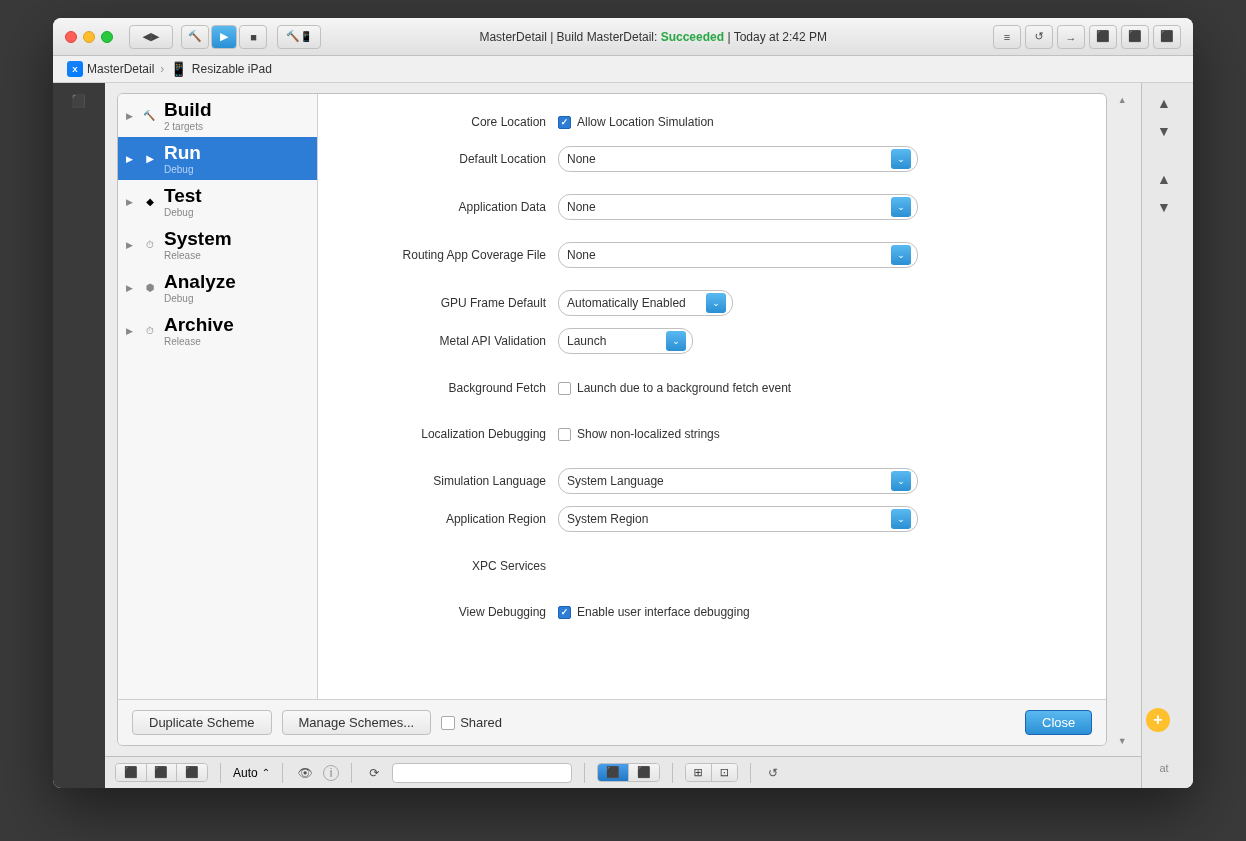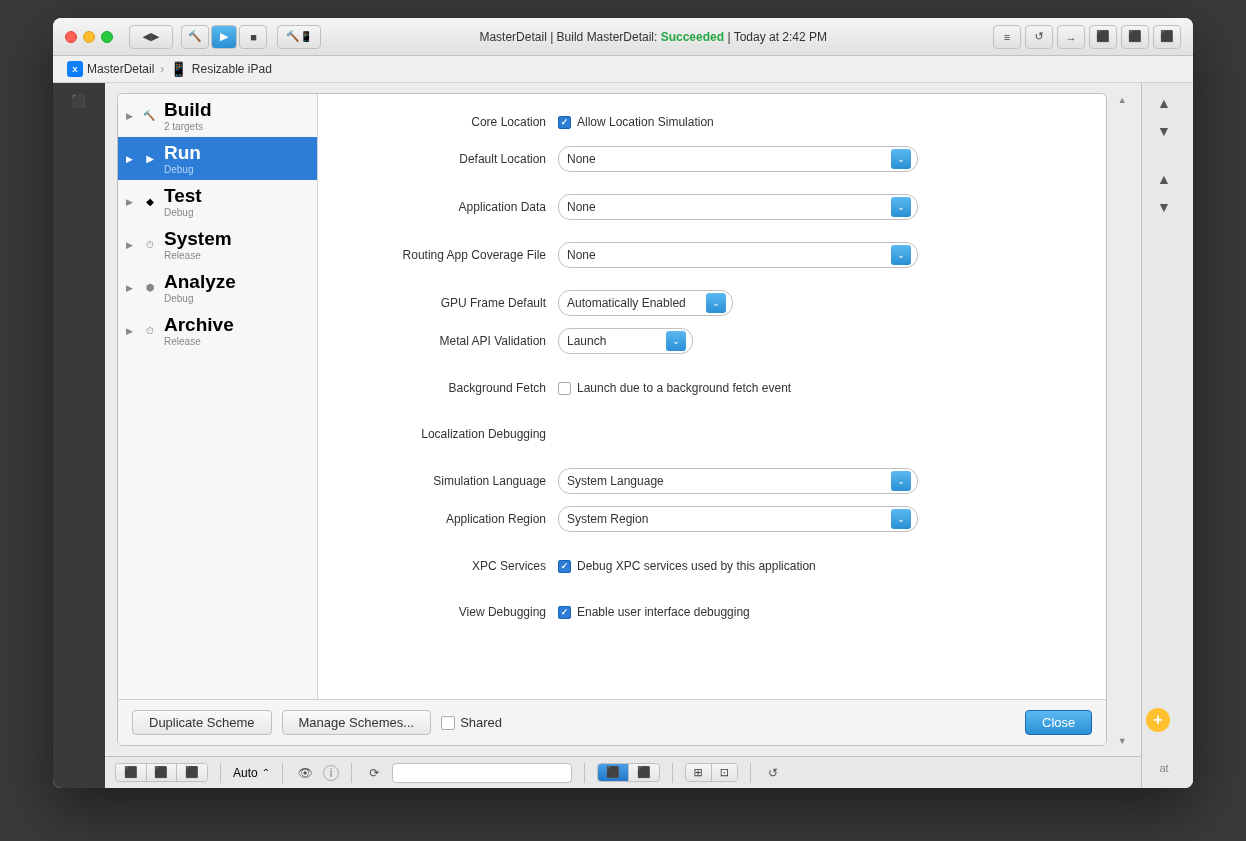--- a/index.html
+++ b/index.html
@@ -656,20 +656,26 @@
                         <div class="checkbox"></div>
                         <span>Launch due to a background fetch event</span>
                       </label>
                     </div>
                   </div>
 
                   <div class="divider-row"></div>
 
                   <div class="options-row">
                     <div class="options-label">Localization Debugging</div>
+                    <div class="options-control">
+                      <label class="checkbox-label">
+                        <div class="checkbox"></div>
+                        <span>Show non-localized strings</span>
+                      </label>
+                    </div>
                   </div>
 
                   <div class="divider-row"></div>
 
                   <div class="options-row">
                     <div class="options-label">Simulation Language</div>
                     <div class="options-control">
                       <div class="select-box select-box-wide">
                         <span class="select-box-text">System Language</span>
                         <div class="select-box-arrow">⌄</div>
@@ -684,26 +690,20 @@
                         <span class="select-box-text">System Region</span>
                         <div class="select-box-arrow">⌄</div>
                       </div>
                     </div>
                   </div>
 
                   <div class="divider-row"></div>
 
                   <div class="options-row">
                     <div class="options-label">XPC Services</div>
-                    <div class="options-control">
-                      <label class="checkbox-label">
-                        <div class="checkbox checked"></div>
-                        <span>Debug XPC services used by this application</span>
-                      </label>
-                    </div>
                   </div>
 
                   <div class="divider-row"></div>
 
                   <div class="options-row">
                     <div class="options-label">View Debugging</div>
                     <div class="options-control">
                       <label class="checkbox-label">
                         <div class="checkbox checked"></div>
                         <span>Enable user interface debugging</span>

